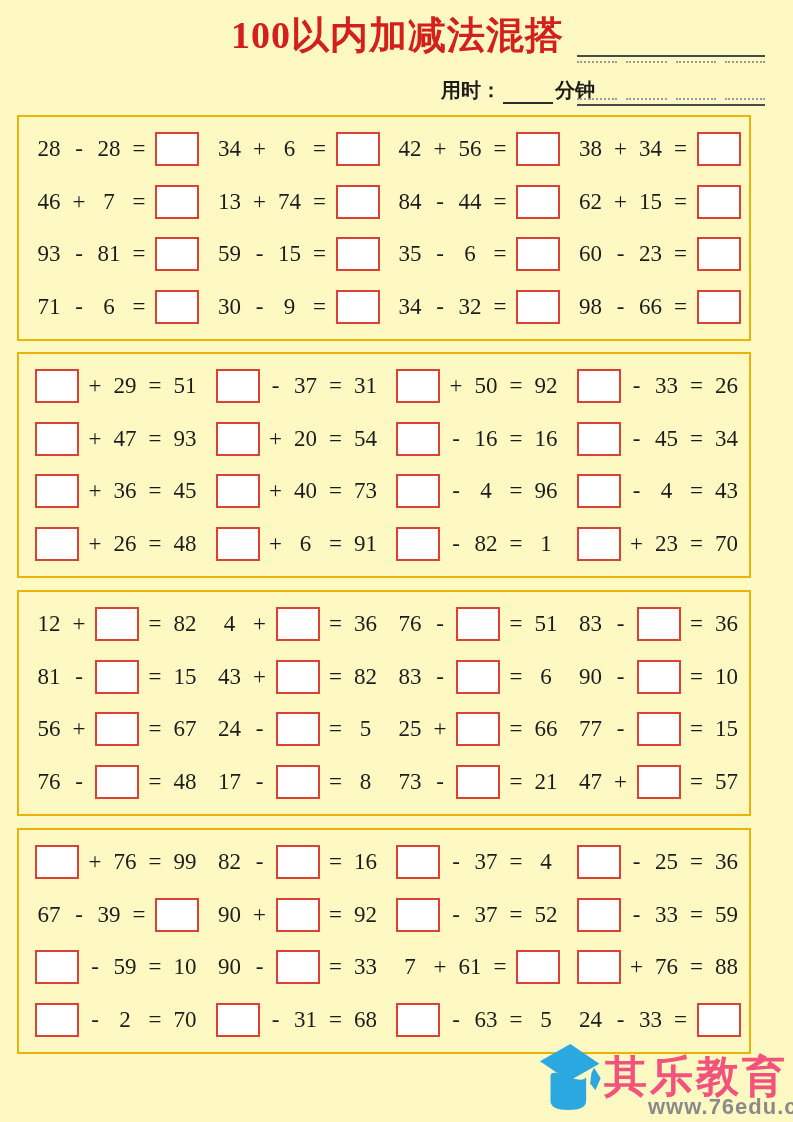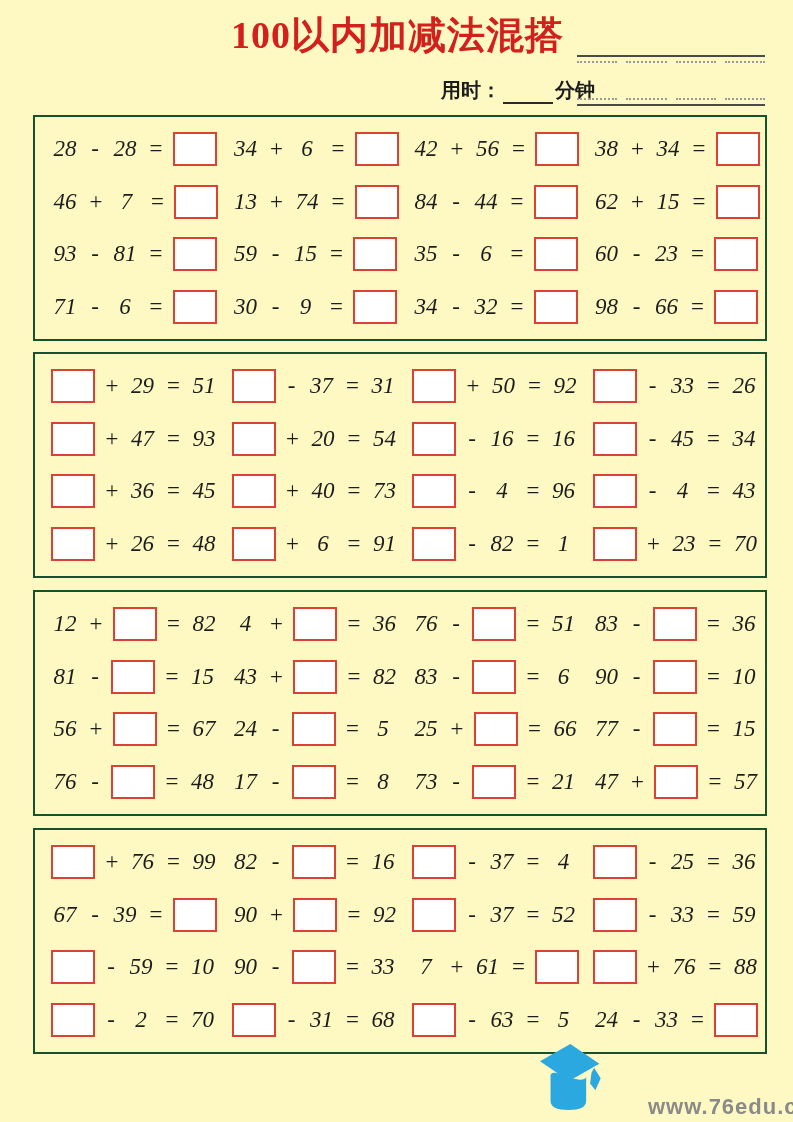--- a/index.html
+++ b/index.html
@@ -33,28 +33,27 @@
     border-bottom:2px solid #2a2a2a;margin:0 2px;
   }
   .time-line{
     position:absolute;left:577px;top:86px;width:188px;height:14px;
     border-bottom:2px solid #4a4a4a;
     display:flex;gap:9px;align-items:flex-end;padding-bottom:4px;
   }
   .time-line span{flex:1;border-bottom:2px dotted #9a9a9a;height:0;}
   
   .section{
-    position:absolute;left:33px;width:734px;height:226px;
-    border:2px solid #14532d;
+    position:absolute;left:17px;width:734px;height:226px;
+    border:2px solid #eab308;
     box-sizing:border-box;
     display:grid;
     grid-template-columns:repeat(4,1fr);
     grid-template-rows:repeat(4,1fr);
     padding:6px 4px;
-    font-style:italic;
   }
   .s1{top:115px;} .s2{top:352px;} .s3{top:590px;} .s4{top:828px;}
   .problem{
     display:flex;align-items:center;gap:9px;
     padding-left:12px;
     font-size:23px;
   }
   .problem .num{min-width:28px;text-align:center;}
   .problem .op,.problem .eq{min-width:14px;text-align:center;}
   .abox{
@@ -560,16 +559,17 @@
         <span class="abox"></span>
       </div>
     </div>
 
   <div class="logo">
     <svg class="cap" width="66" height="76" viewBox="0 0 100 115">
       <polygon points="6,32 52,6 96,36 50,62" fill="#2ca8e0"></polygon>
       <polygon points="88,42 98,58 90,76 82,66 84,50" fill="#2ca8e0"></polygon>
       <path d="M22,54 Q22,44 50,56 Q72,64 76,56 L76,92 Q76,106 49,106 Q22,106 22,92 Z" fill="#2ca8e0"></path>
     </svg>
+    <div class="logo-name">其乐教育</div>
     <div class="logo-url">www.76edu.com</div>
   </div>
 
 </div>
 
 </body></html>

